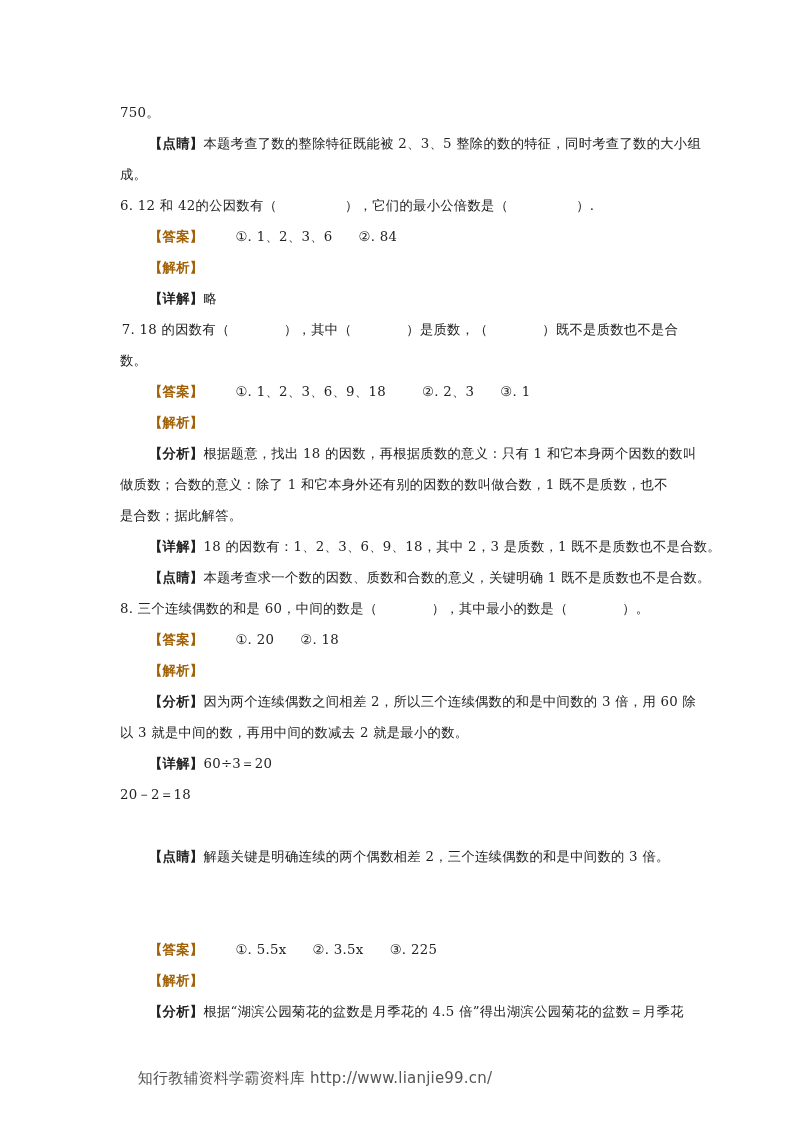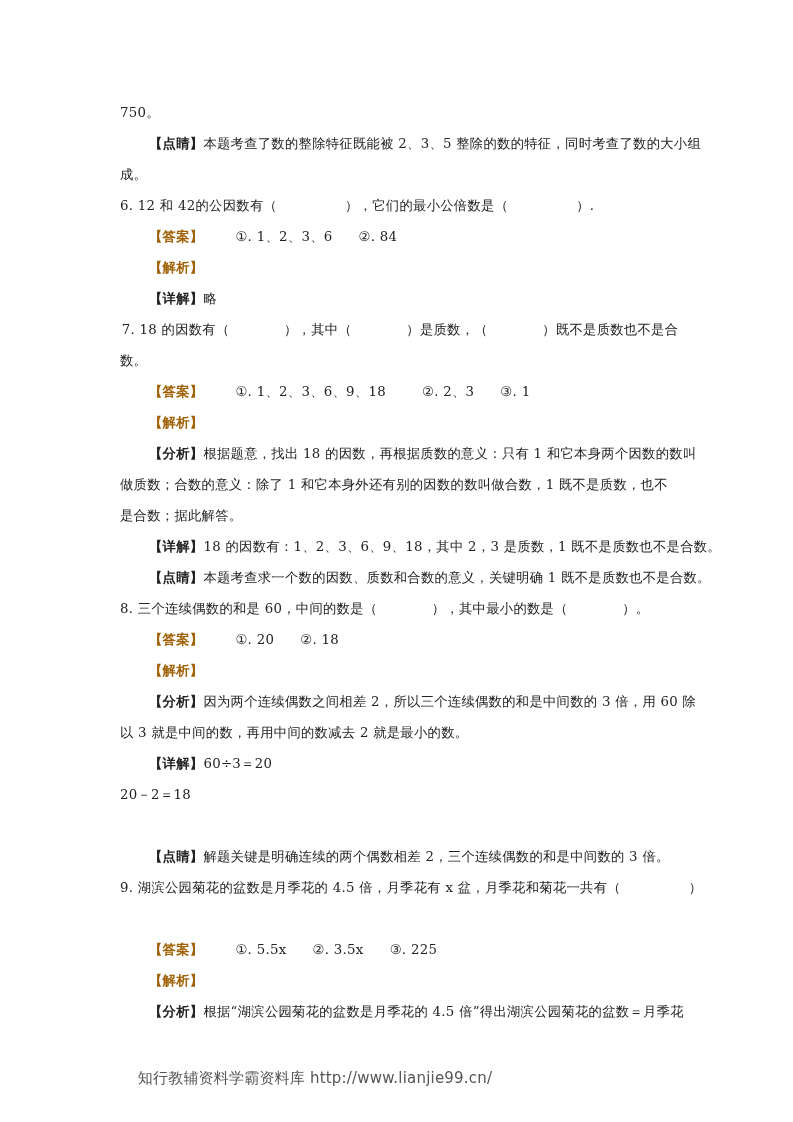--- a/index.html
+++ b/index.html
@@ -38,18 +38,17 @@
     <div class="line" style="top: 538px;"><span class="tag tag-black">【详解】</span><span>18 的因数有：1、2、3、6、9、18，其中 2，3 是质数，1 既不是质数也不是合数。</span></div>
     <div class="line" style="top: 569px;"><span class="tag tag-black">【点睛】</span><span>本题考查求一个数的因数、质数和合数的意义，关键明确 1 既不是质数也不是合数。</span></div>
     <div class="line" style="top: 600px;"><span>8. 三个连续偶数的和是 60，中间的数是（　　　　），其中最小的数是（　　　　）。</span></div>
     <div class="line" style="top: 631px;"><span class="tag tag-blue">【答案】</span><span class="ans-item" style="margin-left: 32px;">①. 20</span><span class="ans-item" style="margin-left: 26px;">②. 18</span></div>
     <div class="line" style="top: 662px;"><span class="tag tag-blue">【解析】</span></div>
     <div class="line" style="top: 693px;"><span class="tag tag-black">【分析】</span><span>因为两个连续偶数之间相差 2，所以三个连续偶数的和是中间数的 3 倍，用 60 除</span></div>
     <div class="line" style="top: 724px;"><span>以 3 就是中间的数，再用中间的数减去 2 就是最小的数。</span></div>
     <div class="line" style="top: 755px;"><span class="tag tag-black">【详解】</span><span>60÷3＝20</span></div>
     <div class="line" style="top: 786px;"><span>20－2＝18</span></div>
     <div class="line" style="top: 848px;"><span class="tag tag-black">【点睛】</span><span>解题关键是明确连续的两个偶数相差 2，三个连续偶数的和是中间数的 3 倍。</span></div>
-    <div class="line" style="top: 879px;"><span>9. 湖滨公园菊花的盆数是月季花的 4.5 倍，月季花有 x 盆，月季花和菊花一共有（　　　　　）</span></div>
     <div class="line" style="top: 941px;"><span class="tag tag-blue">【答案】</span><span class="ans-item" style="margin-left: 32px;">①. 5.5x</span><span class="ans-item" style="margin-left: 26px;">②. 3.5x</span><span class="ans-item" style="margin-left: 26px;">③. 225</span></div>
     <div class="line" style="top: 972px;"><span class="tag tag-blue">【解析】</span></div>
     <div class="line" style="top: 1003px;"><span class="tag tag-black">【分析】</span><span>根据“湖滨公园菊花的盆数是月季花的 4.5 倍”得出湖滨公园菊花的盆数＝月季花</span></div>
   </div>
 <div class="footer">知行教辅资料学霸资料库 http://www.lianjie99.cn/</div>
 
 </body></html>

